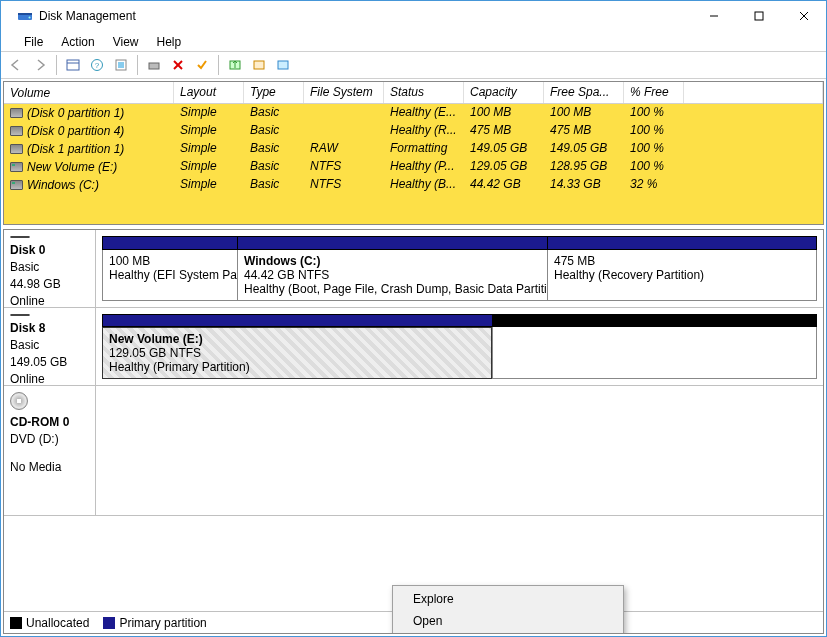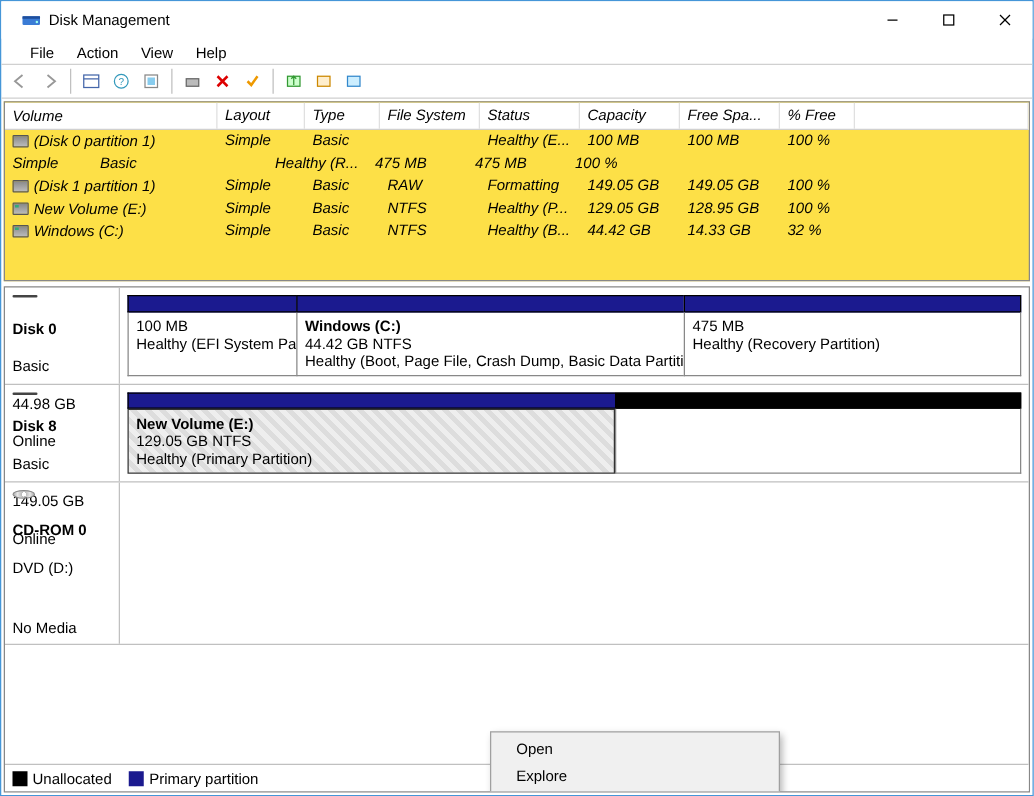--- a/index.html
+++ b/index.html
@@ -141,21 +141,21 @@
   }
   .disk-row {
     display: flex;
     border-bottom: 1px solid #c0c0c0;
   }
   .disk-head {
     width: 92px;
     border-right: 1px solid #c0c0c0;
     padding: 6px 6px;
     font-size: 12px;
-    display:flex;flex-direction:column;gap:16px;
+    display:flex;flex-direction:column;gap:3px;
   }
   .disk-head .diskicon{
     width:20px;height:14px;background:linear-gradient(#777,#aaa);
     border:1px solid #444;border-radius:2px;margin-bottom:2px;
   }
   .disk-head .cdicon{
     width:18px;height:18px;border-radius:50%;
     background:radial-gradient(circle,#fff 20%,#bbb 21%,#e8e8e8 60%,#aaa 100%);
     border:1px solid #888;margin-bottom:2px;
   }
@@ -364,20 +364,24 @@
           <div class="col c1">Simple</div>
           <div class="col c2">Basic</div>
           <div class="col c3"></div>
           <div class="col c4">Healthy (E...</div>
           <div class="col c5">100 MB</div>
           <div class="col c6">100 MB</div>
           <div class="col c7">100 %</div>
           <div class="col c8"></div>
         </div>
         <div class="vl-row">
+          <div class="col c0">
+            <span class="vol-icon"></span>
+            <span>(Disk 0 partition 4)</span>
+          </div>
           <div class="col c1">Simple</div>
           <div class="col c2">Basic</div>
           <div class="col c3"></div>
           <div class="col c4">Healthy (R...</div>
           <div class="col c5">475 MB</div>
           <div class="col c6">475 MB</div>
           <div class="col c7">100 %</div>
           <div class="col c8"></div>
         </div>
         <div class="vl-row">
@@ -495,20 +499,20 @@
       </div>
       <div class="disk-body"></div>
     </div>
 
     <div class="legend" style="position:absolute;left:0;right:0;bottom:0;background:#fff">
       <span><span class="sw black"></span><span>Unallocated</span></span>
       <span><span class="sw navy"></span><span>Primary partition</span></span>
     </div>
 
     <div class="ctxmenu" id="ctxmenu">
+        <div class="mi">Explore</div>
         <div class="mi">Open</div>
-        <div class="mi">Explore</div>
         <div class="msep"></div>
         <div class="mi disabled">Mark Partition as Active</div>
       </div>
 
   </div>
 </div>
 
 </body></html>

